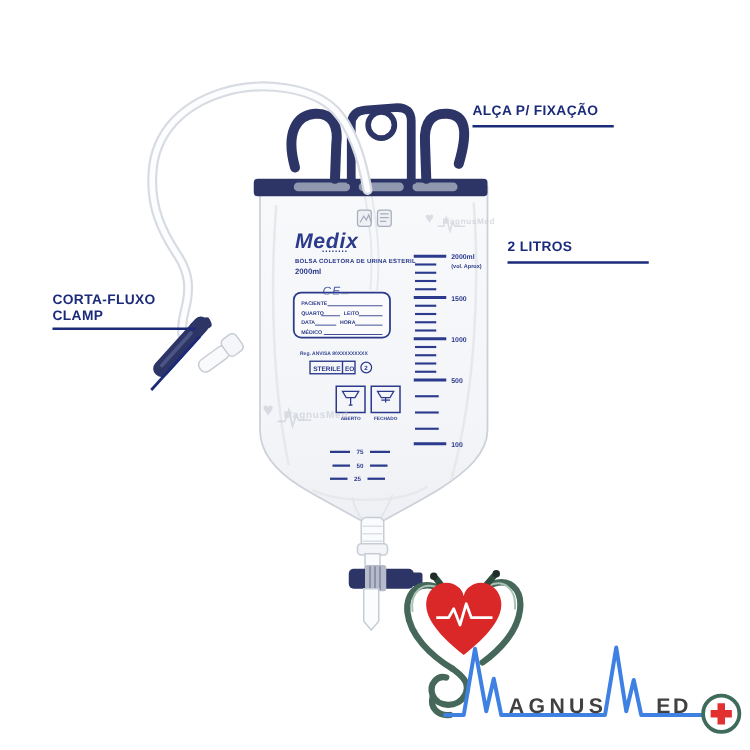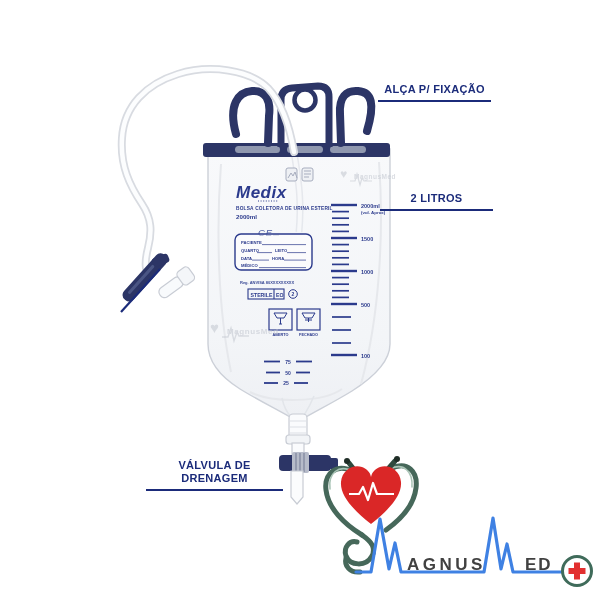--- a/index.html
+++ b/index.html
@@ -3,21 +3,21 @@
 <meta charset="utf-8">
 <style>
   html,body{margin:0;padding:0;background:#ffffff;}
   .stage{
     position:relative;width:600px;height:600px;background:#ffffff;overflow:hidden;
     font-family:"Liberation Sans",sans-serif;
   }
   .scene{position:absolute;left:0;top:0;}
   .callout{
     position:absolute;color:#1b2b7a;font-weight:bold;font-size:11px;line-height:13px;
-    text-align:center;letter-spacing:.3px;border-bottom:2.5px solid #1b2b7a;
+    letter-spacing:.3px;border-bottom:2.5px solid #1b2b7a;
     font-family:"Liberation Sans",sans-serif;
   }
   .scene text{font-family:"Liberation Sans",sans-serif;}
 </style>
 </head>
 <body>
 
 <div class="stage">
 
 <svg class="scene" width="600" height="600" viewBox="0 0 600 600">
@@ -233,23 +233,24 @@
       <path d="M 577,562.5 V 579.5 M 568.5,571 H 585.5" stroke="#e23030" stroke-width="6"></path>
     </g>
   </g>
 </svg>
 
 <div class="callout" style="left:378px;top:83px;width:113px;padding-bottom:4px;">
   <span>ALÇA P/ FIXAÇÃO</span>
 </div>
 
 
-<div class="callout" style="left:380px;top:192px;width:113px;padding-bottom:4px;">
+<div class="callout" style="left:406px;top:192px;width:113px;padding-bottom:4px;">
   <span>2 LITROS</span>
 </div>
 
-
-
-<div class="callout" style="left:146px;top:459px;width:137px;padding-bottom:4px;">
-  <span>VÁLVULA DE DRENAGEM</span>
-</div>
+<div class="callout" style="left:42px;top:234px;width:115px;padding-bottom:2px;">
+  <span>CORTA-FLUXO</span><br>
+  <span>CLAMP</span>
+</div>
+
+
 
 </div>
 
 </body></html>

